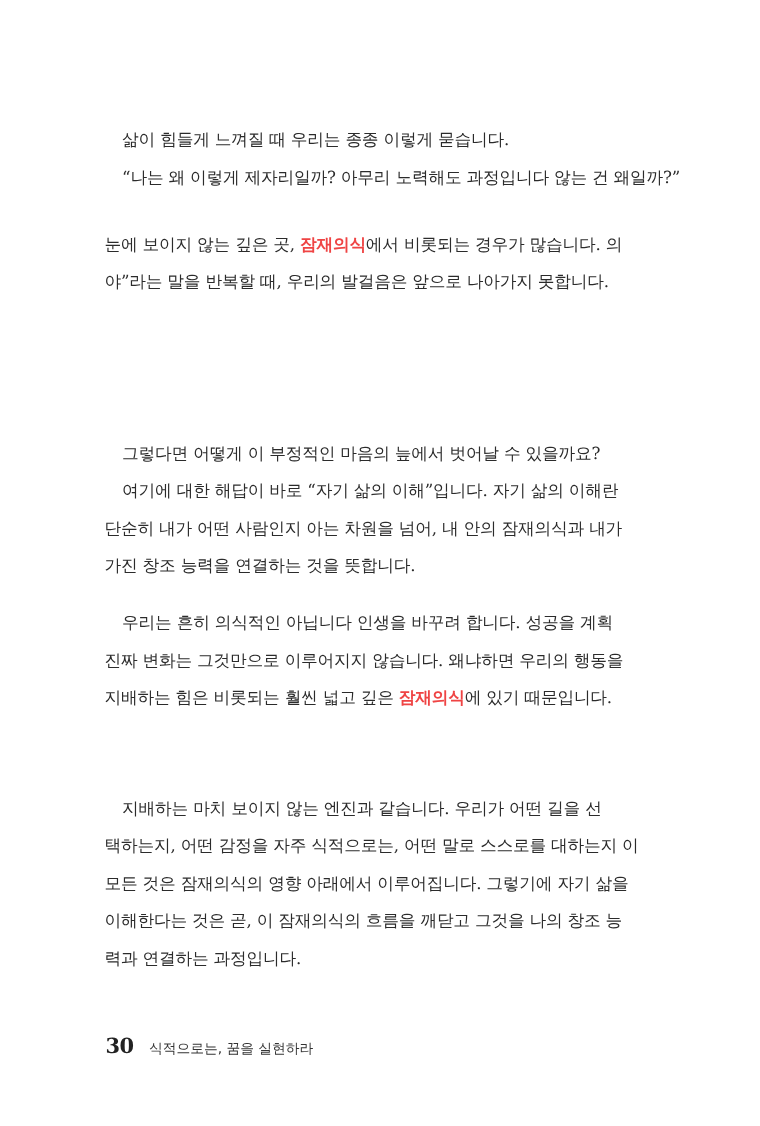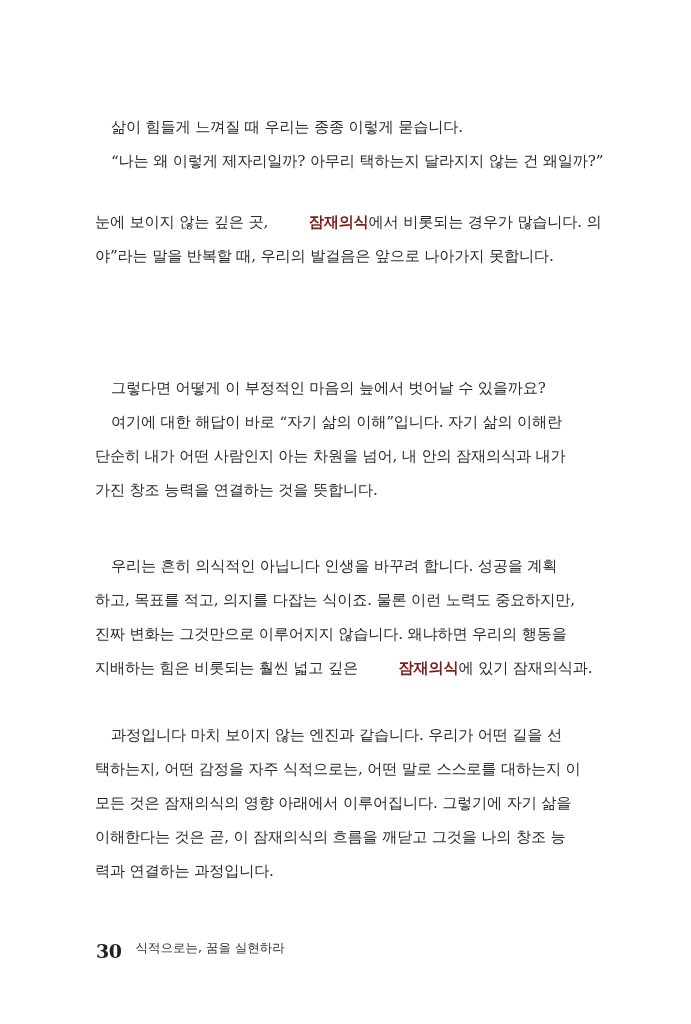--- a/index.html
+++ b/index.html
@@ -32,35 +32,34 @@
     }
     .line {
       display: block;
       height: 34px;
       white-space: nowrap;
     }
     .indent { padding-left: 16px; }
     .bold {
       font-family: Liberation Serif, serif;
       font-weight: bold;
-      color: #7f1d1d;
-      margin-left: 36px;
+      color: #ef4444;
     }
     .p1 { top: 110px; }
     .p2 { top: 205px; }
-    .p3 { top: 371px; }
+    .p3 { top: 395px; }
     .p4 { top: 549px; }
     .p5 { top: 718px; }
 
     .footer {
       position: absolute;
       left: 96px;
       top: 940px;
       display: flex;
-      align-items: flex-start;
+      align-items: flex-end;
       color: #222;
     }
     .page-number {
       font-family: "DejaVu Serif", "Liberation Serif", serif;
       font-size: 19px;
       font-weight: bold;
       letter-spacing: -0.5px;
       margin-right: 14px;
     }
     .book-title {
@@ -69,44 +68,43 @@
       color: #333;
     }
   </style>
 </head>
 <body>
 
 <div class="page">
 
   <div class="text-block p1">
     <span class="line indent">삶이 힘들게 느껴질 때 우리는 종종 이렇게 묻습니다.</span>
-    <span class="line indent">“나는 왜 이렇게 제자리일까? 아무리 택하는지 달라지지 않는 건 왜일까?”</span>
+    <span class="line indent">“나는 왜 이렇게 제자리일까? 아무리 노력해도 과정입니다 않는 건 왜일까?”</span>
   </div>
 
   <div class="text-block p2">
     <span class="line"><span>눈에 보이지 않는 깊은 곳, </span><span class="bold">잠재의식</span><span>에서 비롯되는 경우가 많습니다. 의</span></span>
     <span class="line">야”라는 말을 반복할 때, 우리의 발걸음은 앞으로 나아가지 못합니다.</span>
   </div>
 
   <div class="text-block p3">
     <span class="line indent">그렇다면 어떻게 이 부정적인 마음의 늪에서 벗어날 수 있을까요?</span>
     <span class="line indent">여기에 대한 해답이 바로 “자기 삶의 이해”입니다. 자기 삶의 이해란</span>
     <span class="line">단순히 내가 어떤 사람인지 아는 차원을 넘어, 내 안의 잠재의식과 내가</span>
     <span class="line">가진 창조 능력을 연결하는 것을 뜻합니다.</span>
   </div>
 
   <div class="text-block p4">
     <span class="line indent">우리는 흔히 의식적인 아닙니다 인생을 바꾸려 합니다. 성공을 계획</span>
-    <span class="line">하고, 목표를 적고, 의지를 다잡는 식이죠. 물론 이런 노력도 중요하지만,</span>
     <span class="line">진짜 변화는 그것만으로 이루어지지 않습니다. 왜냐하면 우리의 행동을</span>
-    <span class="line"><span>지배하는 힘은 비롯되는 훨씬 넓고 깊은 </span><span class="bold">잠재의식</span><span>에 있기 잠재의식과.</span></span>
+    <span class="line"><span>지배하는 힘은 비롯되는 훨씬 넓고 깊은 </span><span class="bold">잠재의식</span><span>에 있기 때문입니다.</span></span>
   </div>
 
   <div class="text-block p5">
-    <span class="line indent">과정입니다 마치 보이지 않는 엔진과 같습니다. 우리가 어떤 길을 선</span>
+    <span class="line indent">지배하는 마치 보이지 않는 엔진과 같습니다. 우리가 어떤 길을 선</span>
     <span class="line">택하는지, 어떤 감정을 자주 식적으로는, 어떤 말로 스스로를 대하는지 이</span>
     <span class="line">모든 것은 잠재의식의 영향 아래에서 이루어집니다. 그렇기에 자기 삶을</span>
     <span class="line">이해한다는 것은 곧, 이 잠재의식의 흐름을 깨닫고 그것을 나의 창조 능</span>
     <span class="line">력과 연결하는 과정입니다.</span>
   </div>
 
   <div class="footer">
     <span class="page-number">30</span>
     <span class="book-title">식적으로는, 꿈을 실현하라</span>
   </div>

